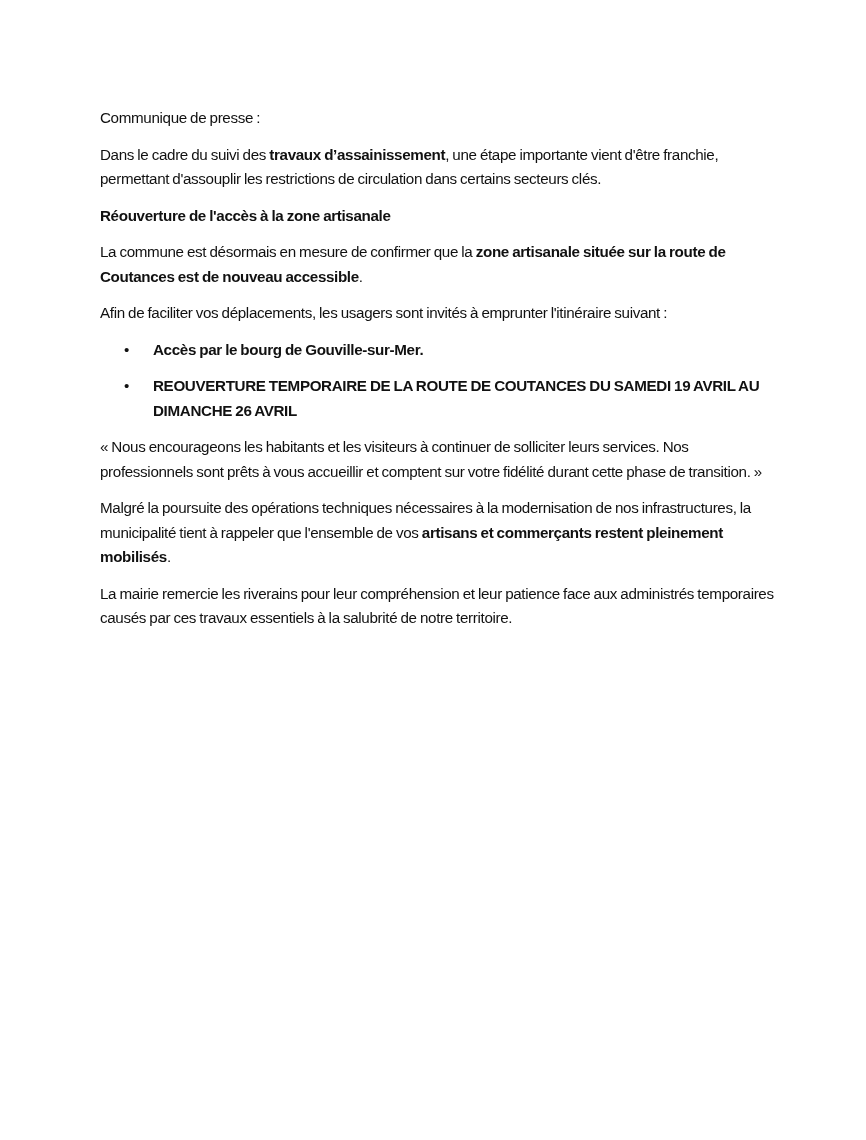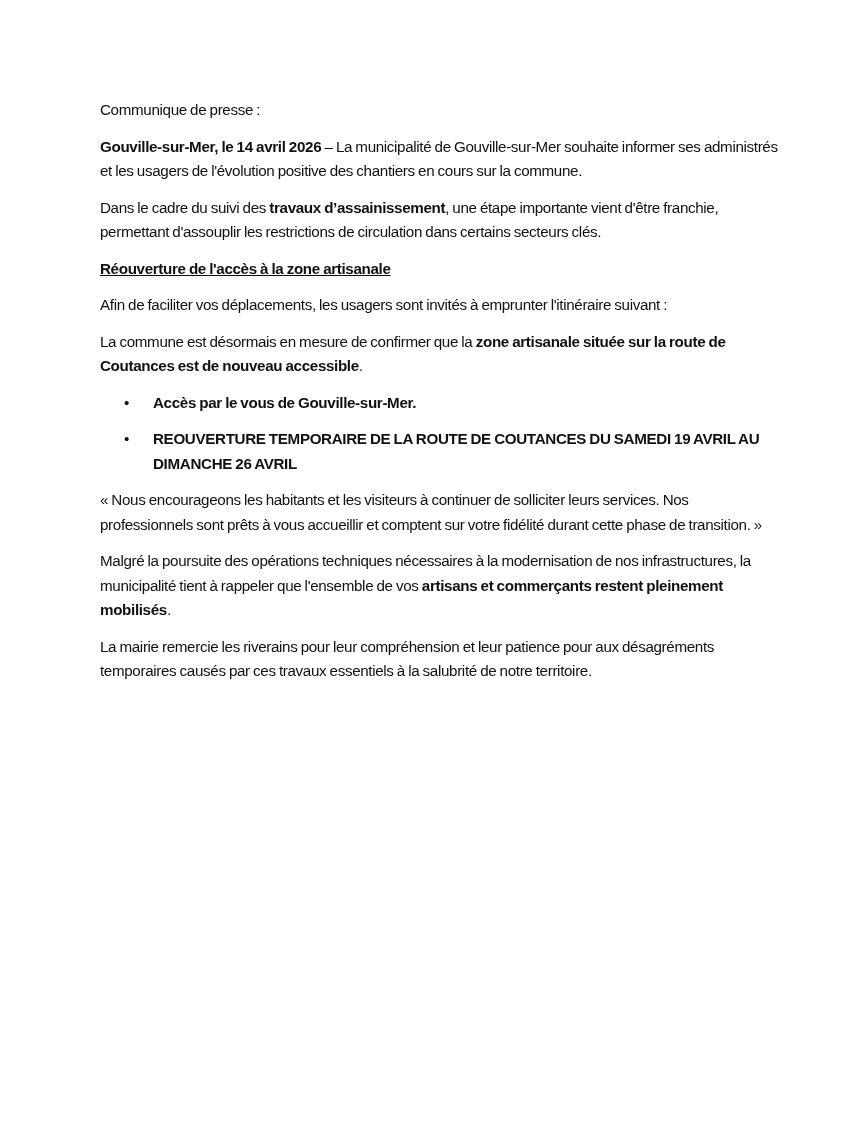--- a/index.html
+++ b/index.html
@@ -19,71 +19,70 @@
       position: absolute;
       left: 100px;
       top: 98px;
       width: 680px;
       font-size: 15.2px;
       line-height: 24.5px;
       letter-spacing: -0.35px;
       word-spacing: -0.6px;
     }
     .page p {
-      margin: 0 0 12px 0;
+      margin: 8px 0 12px 0;
     }
     .b { font-weight: bold; }
     ul.itinerary {
       list-style: none;
       margin: 0 0 10px 0;
       padding: 0;
     }
     ul.itinerary li {
       position: relative;
       padding-left: 53px;
       margin: 0 0 12px 0;
       font-weight: bold;
     }
     ul.itinerary li .bullet {
       position: absolute;
       left: 24px;
       top: 0;
       font-weight: normal;
     }
-    .heading { font-weight: bold; text-decoration: underline; }
+    .heading { font-weight: bold; }
   </style>
 </head>
 <body>
 
 <div class="page">
 
   <p>Communique de presse :</p>
 
 
-  <p><span class="b">Gouville-sur-Mer, le 14 avril 2026</span><span> – </span><span>La municipalité de Gouville-sur-Mer souhaite informer ses administrés et les usagers de l'évolution positive des chantiers en cours sur la commune.</span></p>
 
   <p><span>Dans le cadre du suivi des </span><span class="b">travaux d’assainissement</span><span>, une étape importante vient d'être franchie, permettant d'assouplir les restrictions de circulation dans certains secteurs clés.</span></p>
 
   <p class="heading">Réouverture de l'accès à la zone artisanale</p>
 
+  <p><span>La commune est désormais en mesure de confirmer que la </span><span class="b">zone artisanale située sur la route de Coutances est de nouveau accessible</span><span>.</span></p>
+
   <p>Afin de faciliter vos déplacements, les usagers sont invités à emprunter l'itinéraire suivant :</p>
-
-  <p><span>La commune est désormais en mesure de confirmer que la </span><span class="b">zone artisanale située sur la route de Coutances est de nouveau accessible</span><span>.</span></p>
 
   <ul class="itinerary">
     <li>
       <span class="bullet">•</span>
-      <span>Accès par le vous de Gouville-sur-Mer.</span>
+      <span>Accès par le bourg de Gouville-sur-Mer.</span>
     </li>
     <li>
       <span class="bullet">•</span>
       <span>REOUVERTURE TEMPORAIRE DE LA ROUTE DE COUTANCES DU SAMEDI 19 AVRIL AU DIMANCHE 26 AVRIL</span>
     </li>
   </ul>
 
 
   <p>« Nous encourageons les habitants et les visiteurs à continuer de solliciter leurs services. Nos professionnels sont prêts à vous accueillir et comptent sur votre fidélité durant cette phase de transition. »</p>
 
   <p><span>Malgré la poursuite des opérations techniques nécessaires à la modernisation de nos infrastructures, la municipalité tient à rappeler que l'ensemble de vos </span><span class="b">artisans et commerçants restent pleinement mobilisés</span><span>.</span></p>
 
-  <p>La mairie remercie les riverains pour leur compréhension et leur patience pour aux désagréments temporaires causés par ces travaux essentiels à la salubrité de notre territoire.</p>
+  <p>La mairie remercie les riverains pour leur compréhension et leur patience face aux administrés temporaires causés par ces travaux essentiels à la salubrité de notre territoire.</p>
 
 </div>
 
 </body></html>

